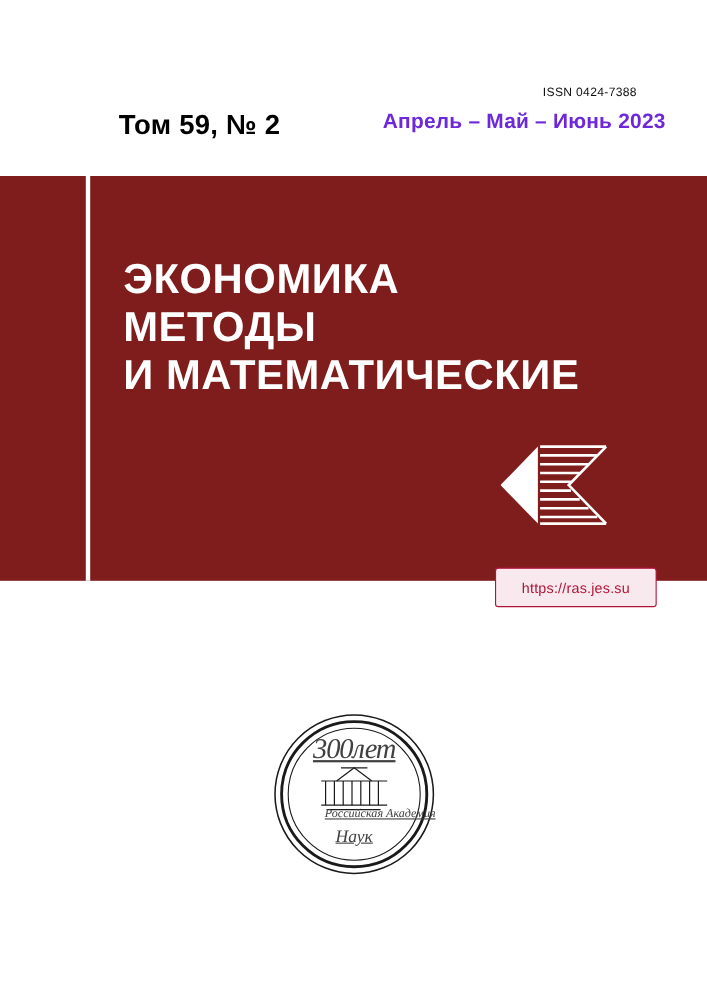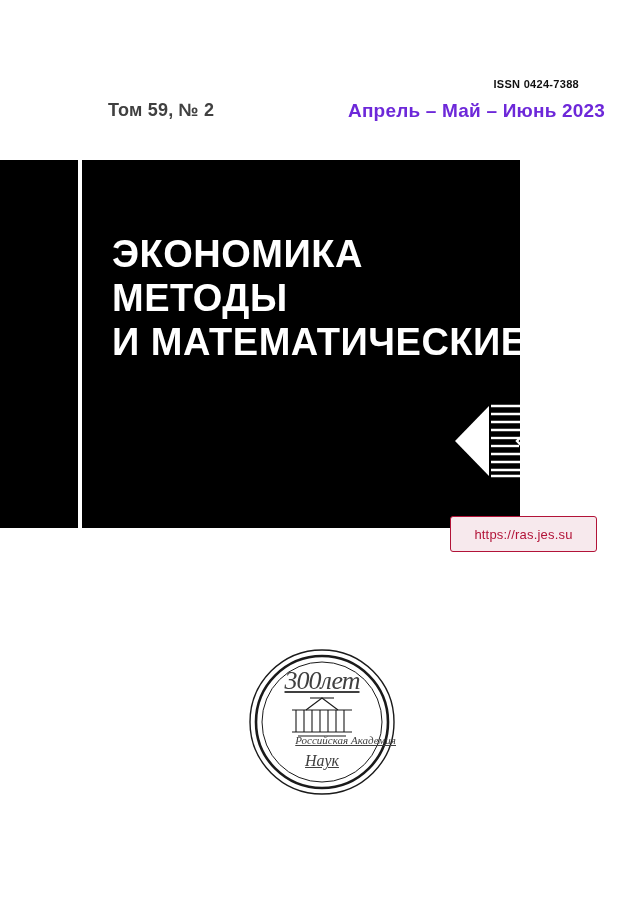--- a/index.html
+++ b/index.html
@@ -24,49 +24,49 @@
   }
 
   
   .issn {
     position: absolute;
     top: 78px;
     right: 64px;
     font-size: 11px;
     letter-spacing: 0.3px;
     color: #111111;
-    font-weight: 700;
+    font-weight: 400;
   }
   .volume {
     position: absolute;
     top: 100px;
     left: 108px;
-    font-size: 18px;
+    font-size: 25px;
     font-weight: bold;
-    color: #404040;
+    color: #000000;
     letter-spacing: 0.2px;
   }
   .issue-date {
     position: absolute;
     top: 100px;
     left: 348px;
     font-size: 19px;
     font-weight: bold;
     color: #6d28d9;
     letter-spacing: 0.2px;
   }
 
   
   .red-band {
     position: absolute;
     left: 0;
     top: 160px;
-    width: 520px;
+    width: 643px;
     height: 368px;
-    background: #000000;
+    background: #7f1d1d;
   }
   .band-split {
     position: absolute;
     left: 78px;
     top: 0;
     width: 4px;
     height: 368px;
     background: #ffffff;
   }
   .journal-title {

